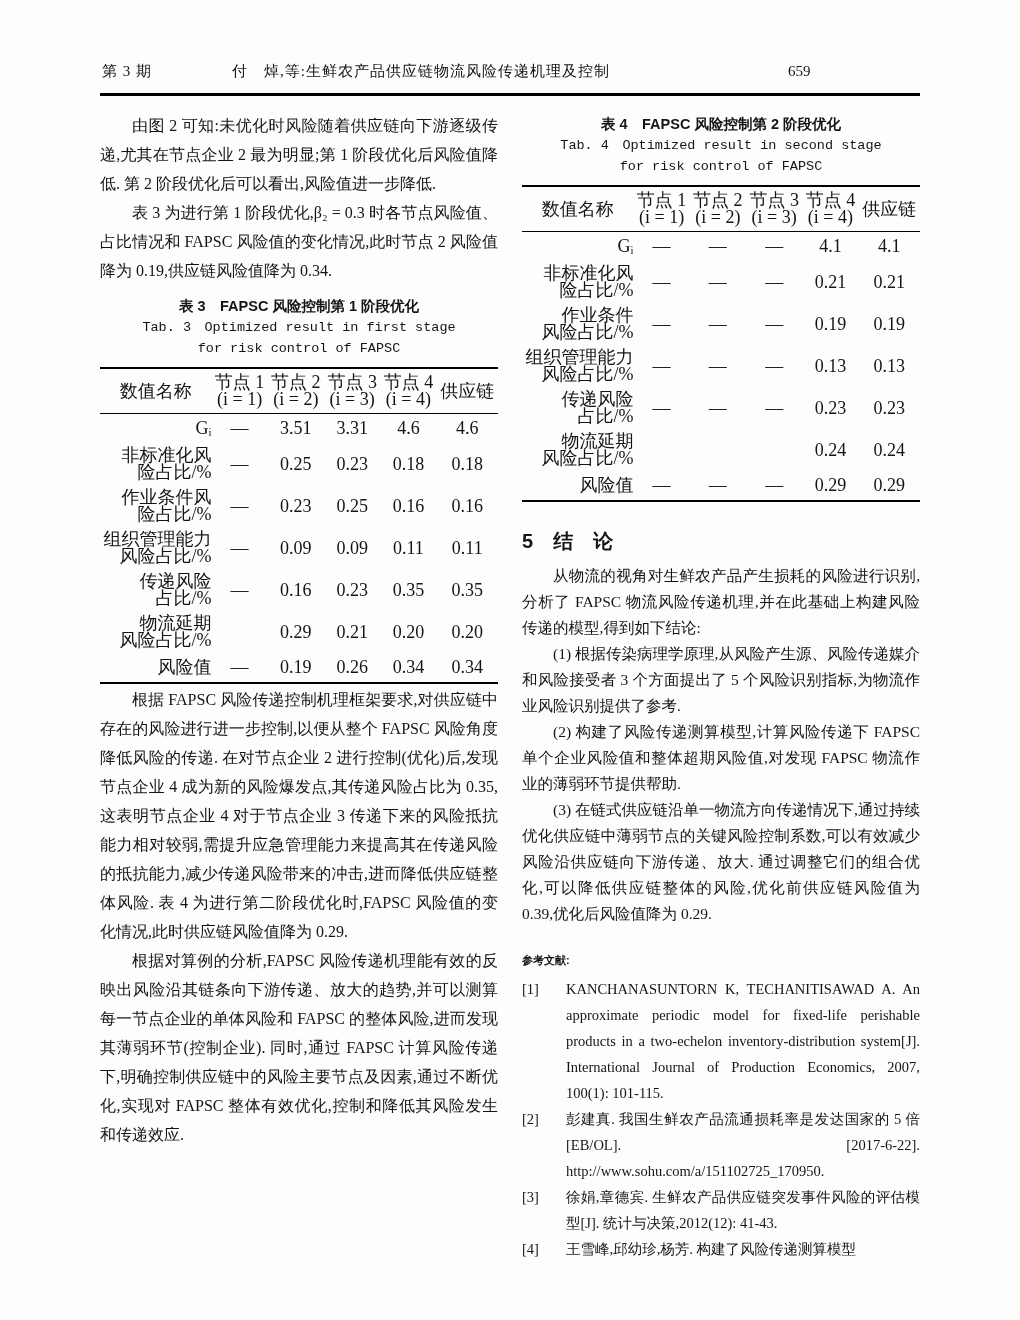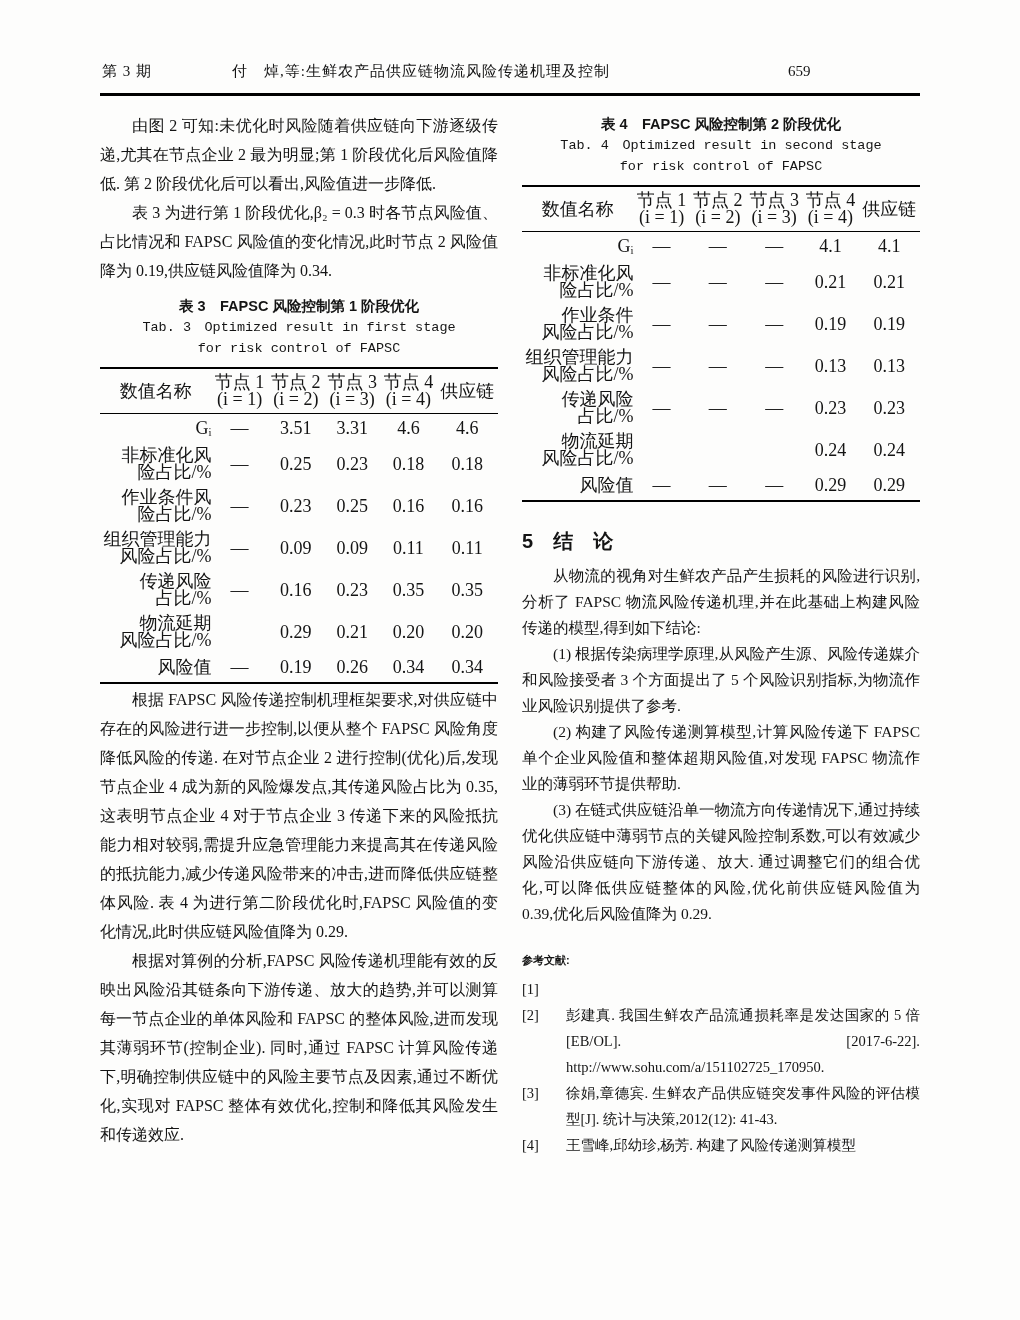--- a/index.html
+++ b/index.html
@@ -275,20 +275,21 @@
 
       <p class="body-para">从物流的视角对生鲜农产品产生损耗的风险进行识别,分析了 FAPSC 物流风险传递机理,并在此基础上构建风险传递的模型,得到如下结论:</p>
       <p class="body-para">(1) 根据传染病理学原理,从风险产生源、风险传递媒介和风险接受者 3 个方面提出了 5 个风险识别指标,为物流作业风险识别提供了参考.</p>
       <p class="body-para">(2) 构建了风险传递测算模型,计算风险传递下 FAPSC 单个企业风险值和整体超期风险值,对发现 FAPSC 物流作业的薄弱环节提供帮助.</p>
       <p class="body-para">(3) 在链式供应链沿单一物流方向传递情况下,通过持续优化供应链中薄弱节点的关键风险控制系数,可以有效减少风险沿供应链向下游传递、放大. 通过调整它们的组合优化,可以降低供应链整体的风险,优化前供应链风险值为 0.39,优化后风险值降为 0.29.</p>
 
       <div class="ref-head">参考文献:</div>
       <div class="ref-list">
           <div class="ref-item">
             <span class="ref-marker">[1]</span>
+            <span class="ref-text">KANCHANASUNTORN K, TECHANITISAWAD A. An approximate periodic model for fixed-life perishable products in a two-echelon inventory-distribution system[J]. International Journal of Production Economics, 2007, 100(1): 101-115.</span>
           </div>
           <div class="ref-item">
             <span class="ref-marker">[2]</span>
             <span class="ref-text">彭建真. 我国生鲜农产品流通损耗率是发达国家的 5 倍[EB/OL]. [2017-6-22]. http://www.sohu.com/a/151102725_170950.</span>
           </div>
           <div class="ref-item">
             <span class="ref-marker">[3]</span>
             <span class="ref-text">徐娟,章德宾. 生鲜农产品供应链突发事件风险的评估模型[J]. 统计与决策,2012(12): 41-43.</span>
           </div>
           <div class="ref-item">

